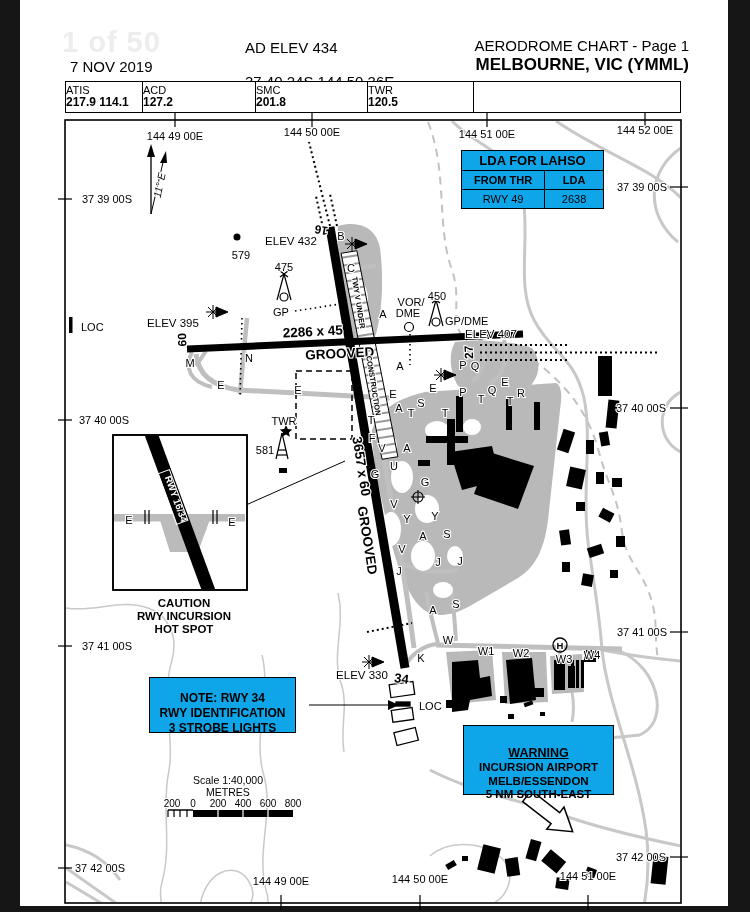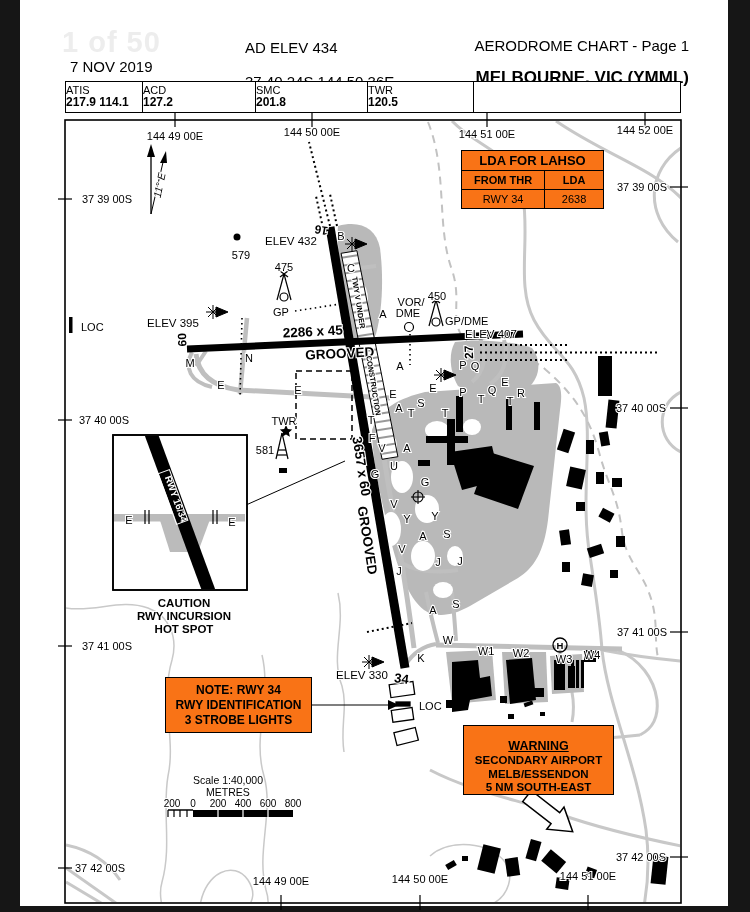--- a/index.html
+++ b/index.html
@@ -9,39 +9,39 @@
   svg{position:absolute;left:0;top:0}
   svg text{font-family:"Liberation Sans",sans-serif}
   .abs{position:absolute}
   .watermark{left:62px;top:26px;font-size:29px;font-weight:bold;color:#ededed;letter-spacing:1px}
   .date{left:70px;top:58px;font-size:15px;font-weight:normal}
   .hdr-c{left:245px;top:39px;width:200px;}
   .hdr-c .l1{font-size:15px}
   .hdr-c .l2{font-size:15px;margin-top:17px}
   .hdr-r{left:428px;top:37px;width:261px;text-align:right}
   .hdr-r .l1{font-size:15px}
-  .hdr-r .l2{font-size:17px;font-weight:bold;margin-top:14px}
+  .hdr-r .l2{font-size:17px;font-weight:bold;margin-top:1px}
   .freq{left:65px;top:81px;width:616px;height:32px;border:1.5px solid #000;display:flex;box-sizing:border-box;background:#fff}
   .fcell{border-right:1.2px solid #000;text-align:left;padding-top:2px;box-sizing:border-box}
   .fcell:last-child{border-right:none}
   .fl{font-size:11px;line-height:12px}
   .fv{font-size:12px;font-weight:bold;line-height:13px}
   .fnote{font-size:9.5px;line-height:11px;padding-top:3px}
-  .box{background:#f97316;border:1.6px solid #000;text-align:center;box-sizing:border-box}
+  .box{background:#0ea5e9;border:1.6px solid #000;text-align:center;box-sizing:border-box}
   .lda{left:461px;top:150px;width:143px}
   .lda .t{font-size:13px;font-weight:bold;line-height:19px;border-bottom:1.3px solid #000}
   .lda .row{display:flex;border-bottom:1.3px solid #000}
   .lda .row:last-child{border-bottom:none}
   .lda .c1{width:59%;border-right:1.3px solid #000;box-sizing:border-box}
   .lda .c2{width:41%}
   .lda .hd{font-size:11px;font-weight:bold;line-height:18px}
   .lda .dt{font-size:11px;line-height:18px}
-  .note{left:165px;top:677px;width:147px;height:56px;padding-top:5px}
+  .note{left:149px;top:677px;width:147px;height:56px;padding-top:13px}
   .note div{font-size:12px;font-weight:bold;line-height:15px}
-  .warn{left:463px;top:725px;width:151px;height:70px;padding-top:12px}
+  .warn{left:463px;top:725px;width:151px;height:70px;padding-top:19px}
   .warn .t{font-size:12.5px;font-weight:bold;text-decoration:underline;line-height:16px}
   .warn div.l{font-size:11.5px;font-weight:bold;line-height:13.5px}
 </style>
 </head>
 <body>
 
 <div class="page"></div>
 
 <svg width="750" height="912" viewBox="0 0 750 912">
   <defs>
@@ -479,29 +479,29 @@
   </div>
 </div>
 
 <div class="abs box lda">
   <div class="t">LDA FOR LAHSO</div>
   <div class="row">
     <div class="c1 hd">FROM THR</div>
     <div class="c2 hd">LDA</div>
   </div>
   <div class="row">
-    <div class="c1 dt">RWY 34</div>
+    <div class="c1 dt">RWY 49</div>
     <div class="c2 dt">2638</div>
   </div>
 </div>
 
 <div class="abs box note">
   <div>NOTE: RWY 34</div>
   <div>RWY IDENTIFICATION</div>
   <div>3 STROBE LIGHTS</div>
 </div>
 
 <div class="abs box warn">
   <div class="t">WARNING</div>
-  <div class="l">SECONDARY AIRPORT</div>
+  <div class="l">INCURSION AIRPORT</div>
   <div class="l">MELB/ESSENDON</div>
   <div class="l">5 NM SOUTH-EAST</div>
 </div>
 
 </body></html>

